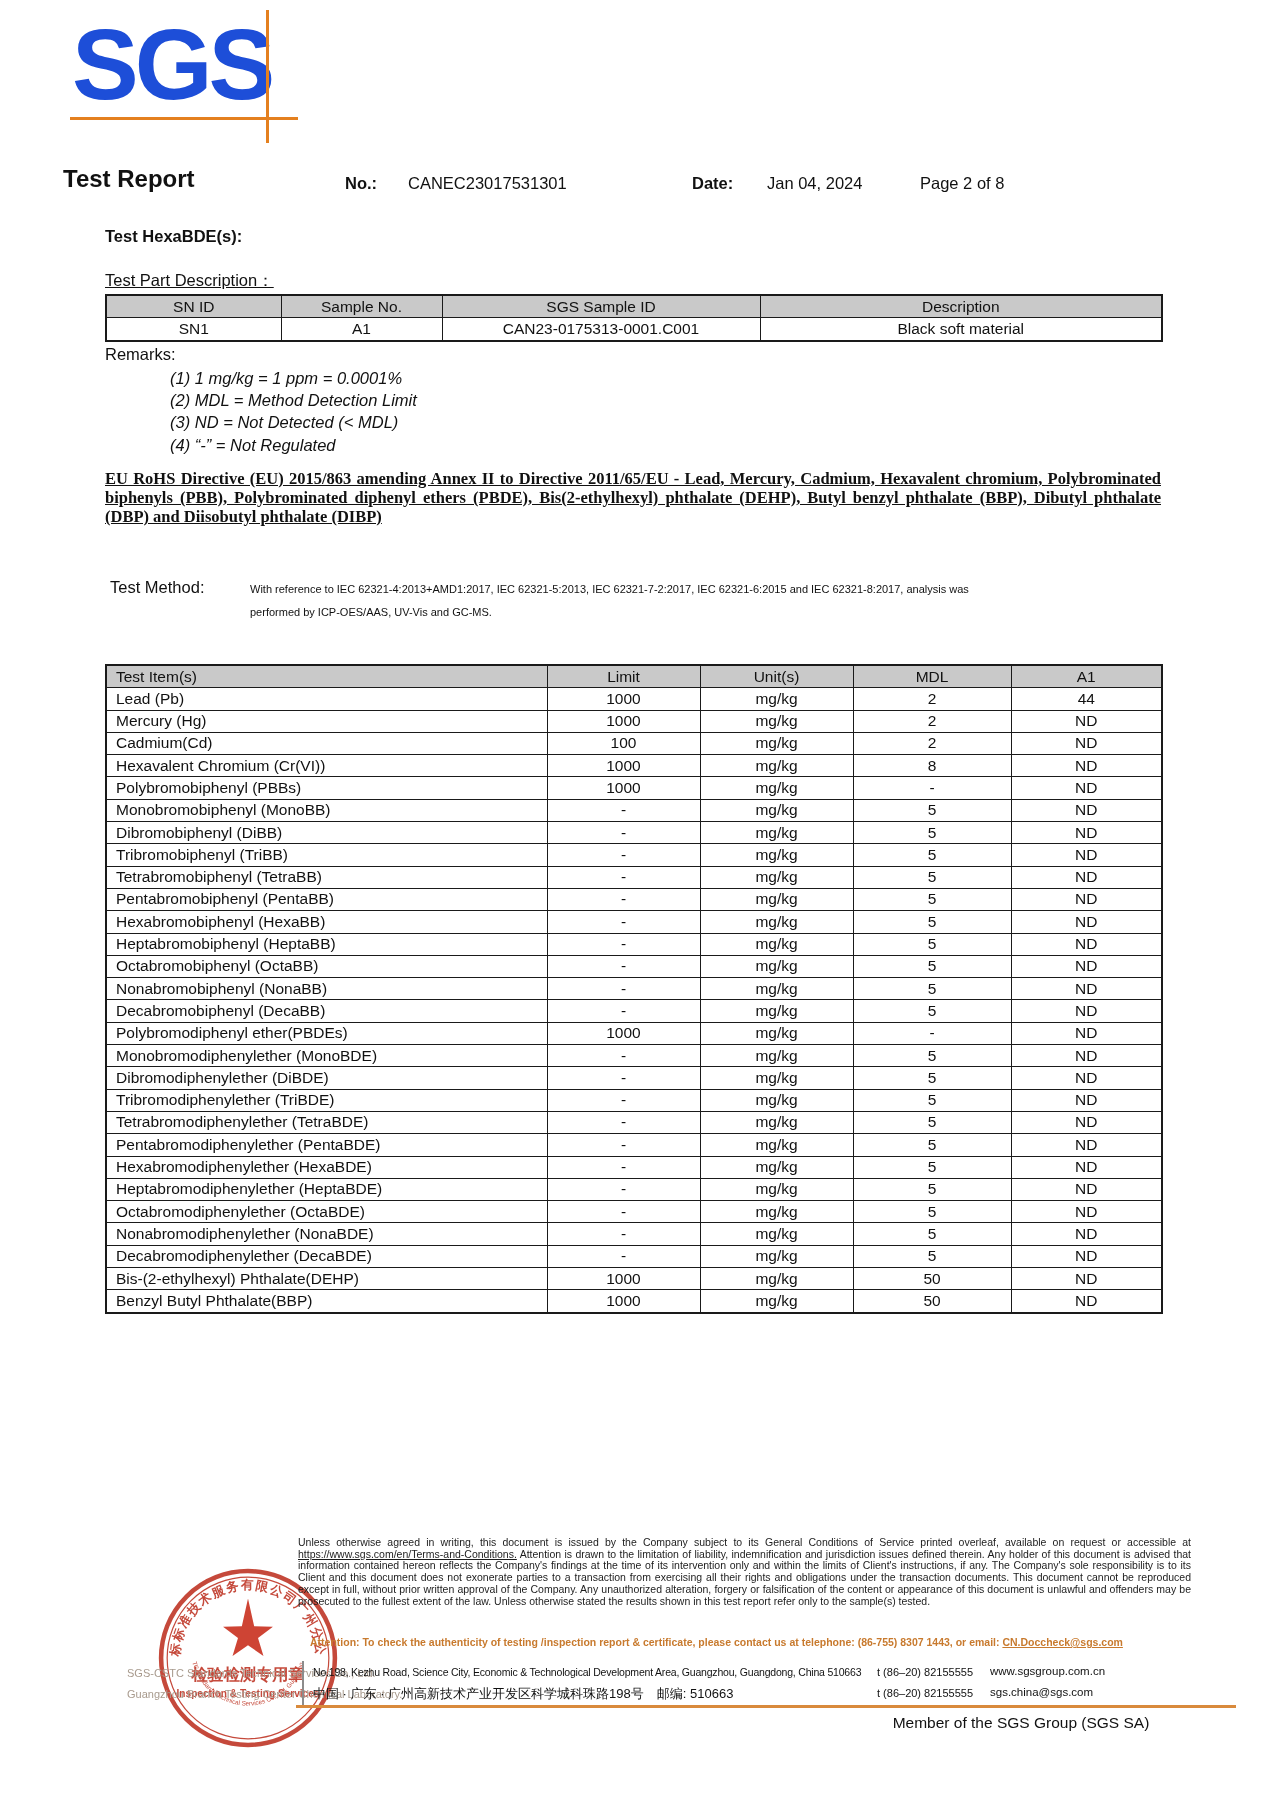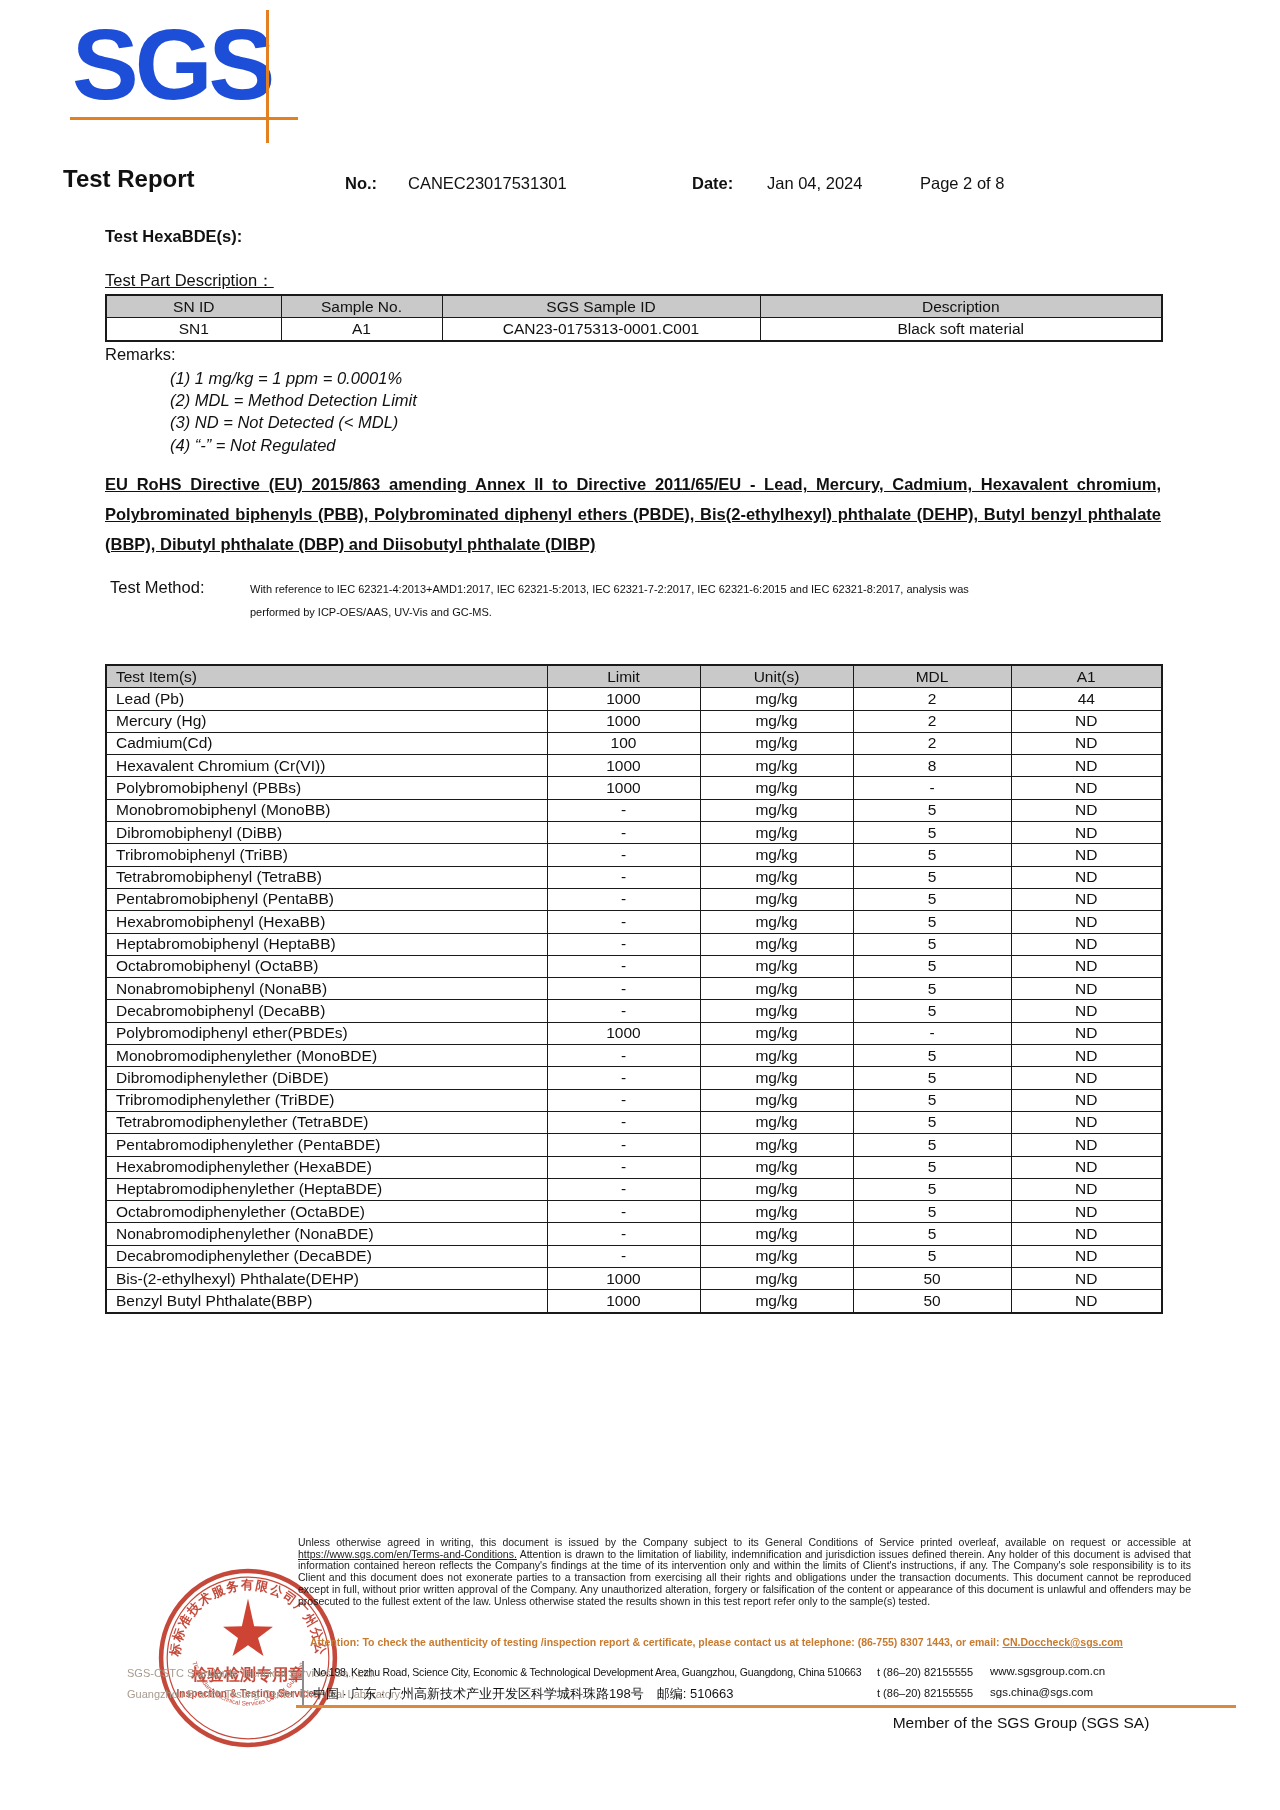--- a/index.html
+++ b/index.html
@@ -50,21 +50,21 @@
   .results-table col:nth-child(1){width:441px;}
   .results-table col:nth-child(2){width:153px;}
   .results-table col:nth-child(3){width:153px;}
   .results-table col:nth-child(4){width:158px;}
   .results-table col:nth-child(5){width:151px;}
   .results-table tbody td:first-child,
   .results-table thead th:first-child{text-align:left;padding-left:9px;}
 
   
   .directive{left:105px;top:469px;width:1056px;font-size:16.5px;font-weight:700;
-    text-decoration:underline;text-align:justify;text-align-last:left;line-height:30px;}
+    text-decoration:underline;text-align:justify;text-align-last:left;line-height:19px;font-family:Liberation Serif, serif;}
   .method-label{left:110px;top:578px;font-size:16.5px;}
   .method-text{left:250px;top:578px;width:768px;font-size:11px;line-height:23px;}
 
   
   .company-lines{left:127px;top:1663px;width:240px;font-size:11px;color:#a89a8d;
     line-height:21px;white-space:nowrap;}
   .legal-block{left:298px;top:1537px;width:893px;font-size:10.5px;line-height:11.7px;
     text-align:justify;color:#1c1c1c;}
   .legal-link{text-decoration:underline;}
   .attention-block{left:310px;top:1636px;width:893px;font-size:10.5px;line-height:12px;

